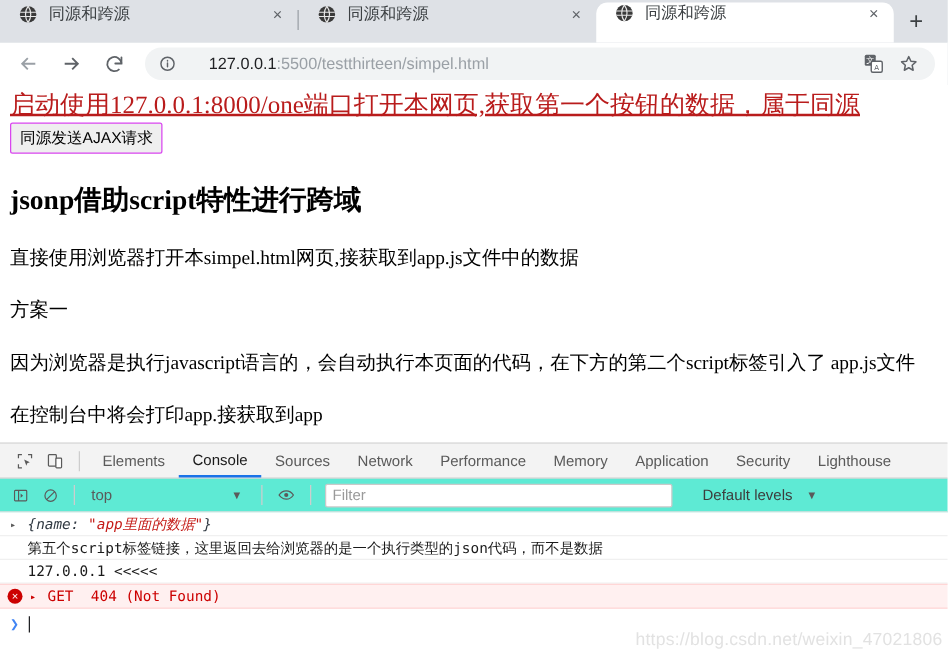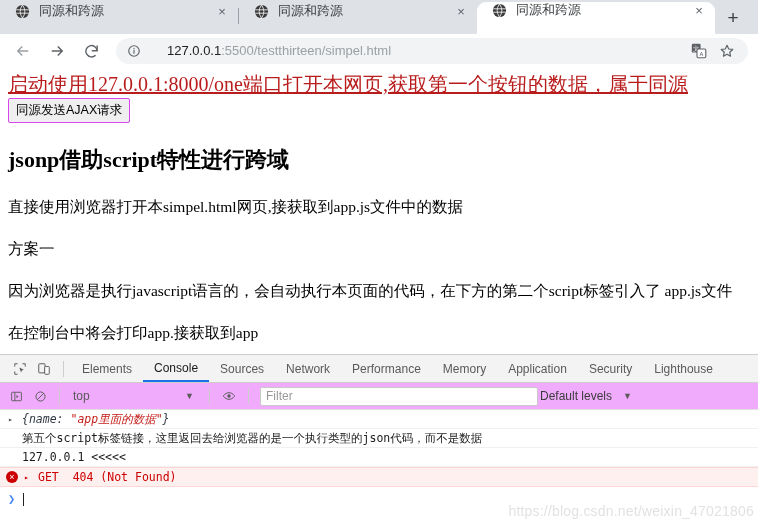--- a/index.html
+++ b/index.html
@@ -249,21 +249,21 @@
   .dt-tab.active {
     color: #1a1a1a;
     border-bottom: 2px solid #1a73e8;
   }
 
   .dt-filterbar {
     height: 27px;
     display: flex;
     align-items: center;
     border-bottom: 1px solid #e0e0e0;
-    background: #f0abfc;
+    background: #5eead4;
     padding-left: 4px;
     box-sizing: border-box;
   }
   .ctx-select {
     font-size: 12px;
     color: #5a5a5a;
     width: 135px;
     display: flex;
     align-items: center;
     justify-content: space-between;
@@ -281,21 +281,21 @@
     padding: 0 5px;
     box-sizing: border-box;
     display: flex;
     align-items: center;
     margin-left: 4px;
     background: #fff;
   }
   .levels {
     font-size: 12px;
     color: #3c3c3c;
-    margin-left: 2px;
+    margin-left: 24px;
     display: flex;
     align-items: center;
     gap: 11px;
   }
 
   .console-body {
     position: relative;
     background: #fff;
     font-family: "DejaVu Sans Mono", "Liberation Mono", monospace;
     font-size: 11.5px;

